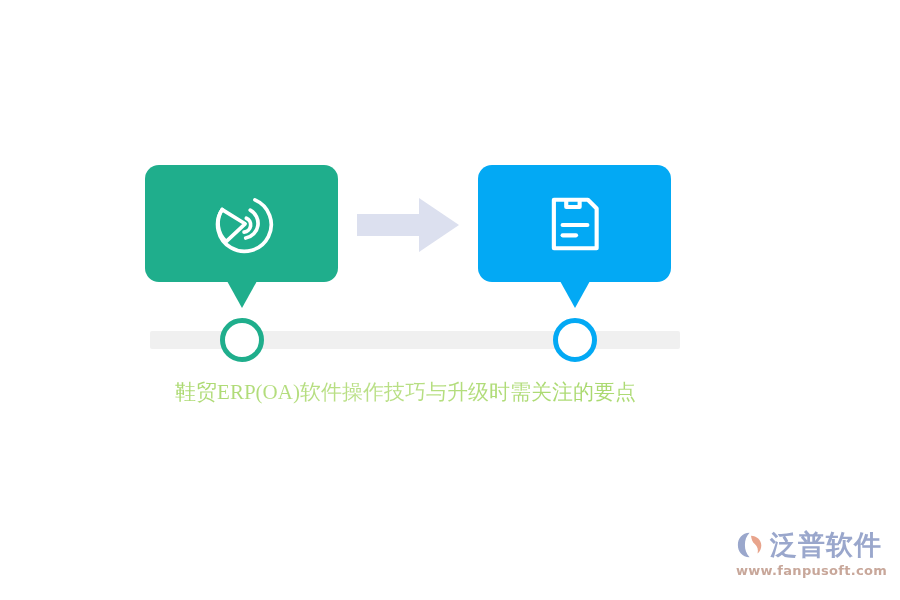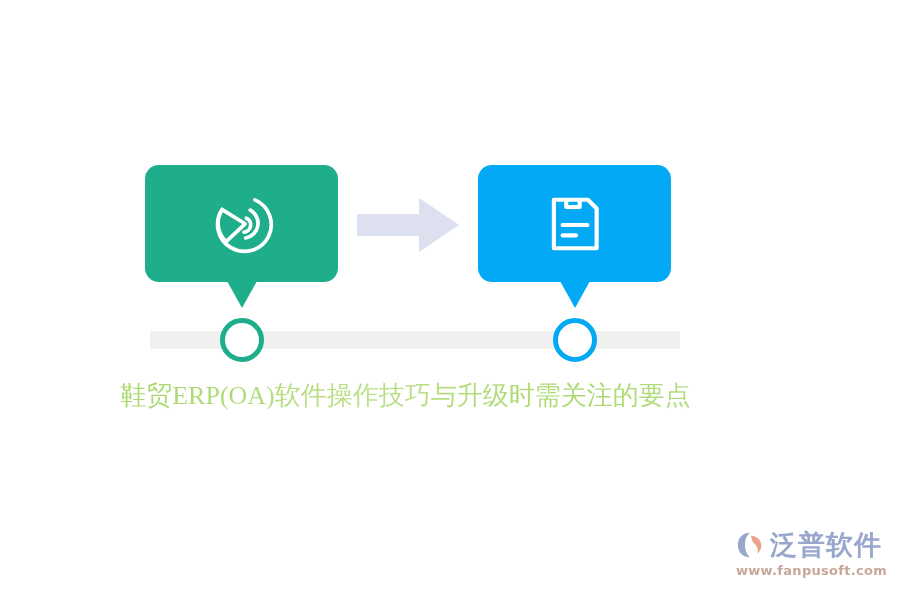--- a/index.html
+++ b/index.html
@@ -95,21 +95,21 @@
   .timeline-node.blue  { left: 553px; border: 5px solid #03A9F4; }
 
   
   .caption {
     position: absolute;
     left: 0;
     top: 378px;
     width: 811px;
     text-align: center;
     font-family: "Liberation Serif", "DejaVu Serif", serif;
-    font-size: 26px;
+    font-size: 21px;
     letter-spacing: 0px;
     white-space: nowrap;
     background-image: linear-gradient(90deg, #B7DE8E 0%, #A8D86C 18%, #BBE088 45%, #A9D96E 72%, #BFE295 100%);
     -webkit-background-clip: text;
     background-clip: text;
     color: transparent;
     text-decoration: underline;
     -webkit-text-fill-color: transparent;
   }
 

